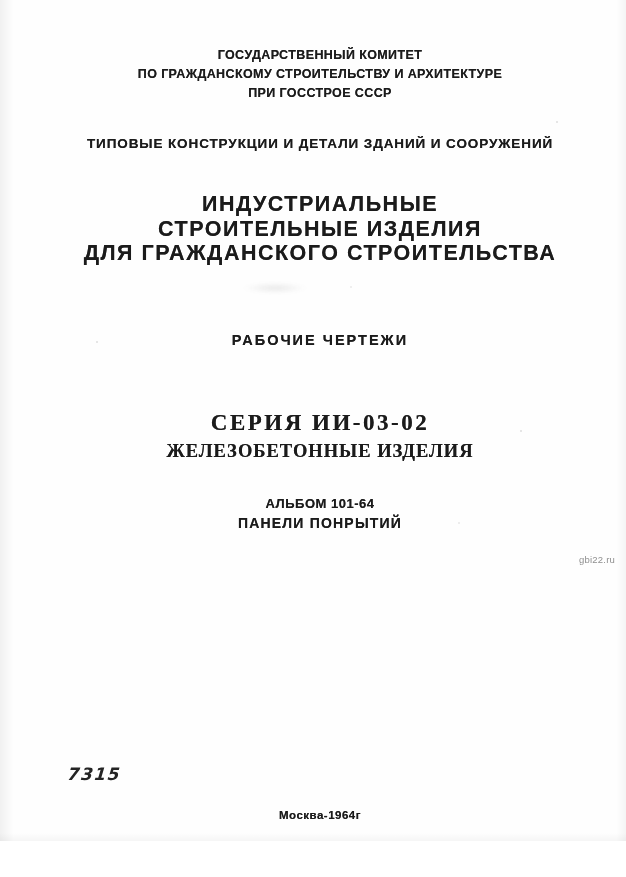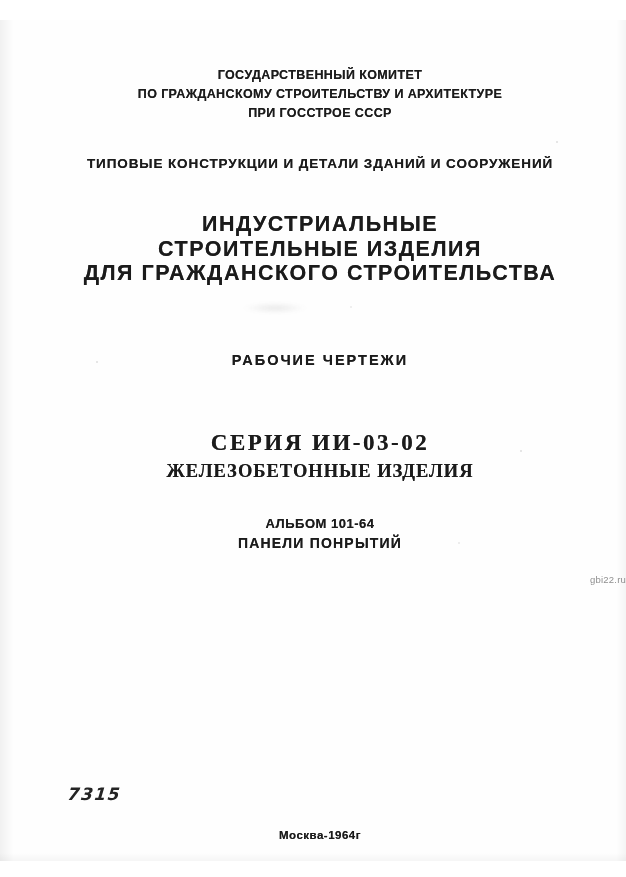--- a/index.html
+++ b/index.html
@@ -6,21 +6,20 @@
   html, body { width: 626px; height: 877px; background: #ffffff; }
   body { font-family: "Liberation Sans", sans-serif; }
 
   .page {
     position: relative;
     width: 626px;
     height: 841px;
     background: #fefefe;
     overflow: hidden;
     color: #1b1b1b;
-    margin-top: 20px;
   }
 
   
   .edge-left {
     position: absolute; left: 0; top: 0; bottom: 0; width: 14px;
     background: linear-gradient(90deg, rgba(0,0,0,0.055), rgba(0,0,0,0));
     pointer-events: none;
   }
   .edge-right {
     position: absolute; right: 0; top: 0; bottom: 0; width: 10px;
@@ -115,21 +114,21 @@
     font-style: italic;
     font-weight: bold;
     font-size: 17px;
     letter-spacing: 1.5px;
     transform: skewX(-6deg);
     color: #242424;
   }
 
   .watermark {
     position: absolute;
-    right: 0;
+    right: 11px;
     top: 554px;
     font-size: 9.5px;
     color: #8f8f8f;
     letter-spacing: 0.2px;
   }
 
   .smudge {
     position: absolute;
     left: 243px;
     top: 282px;

